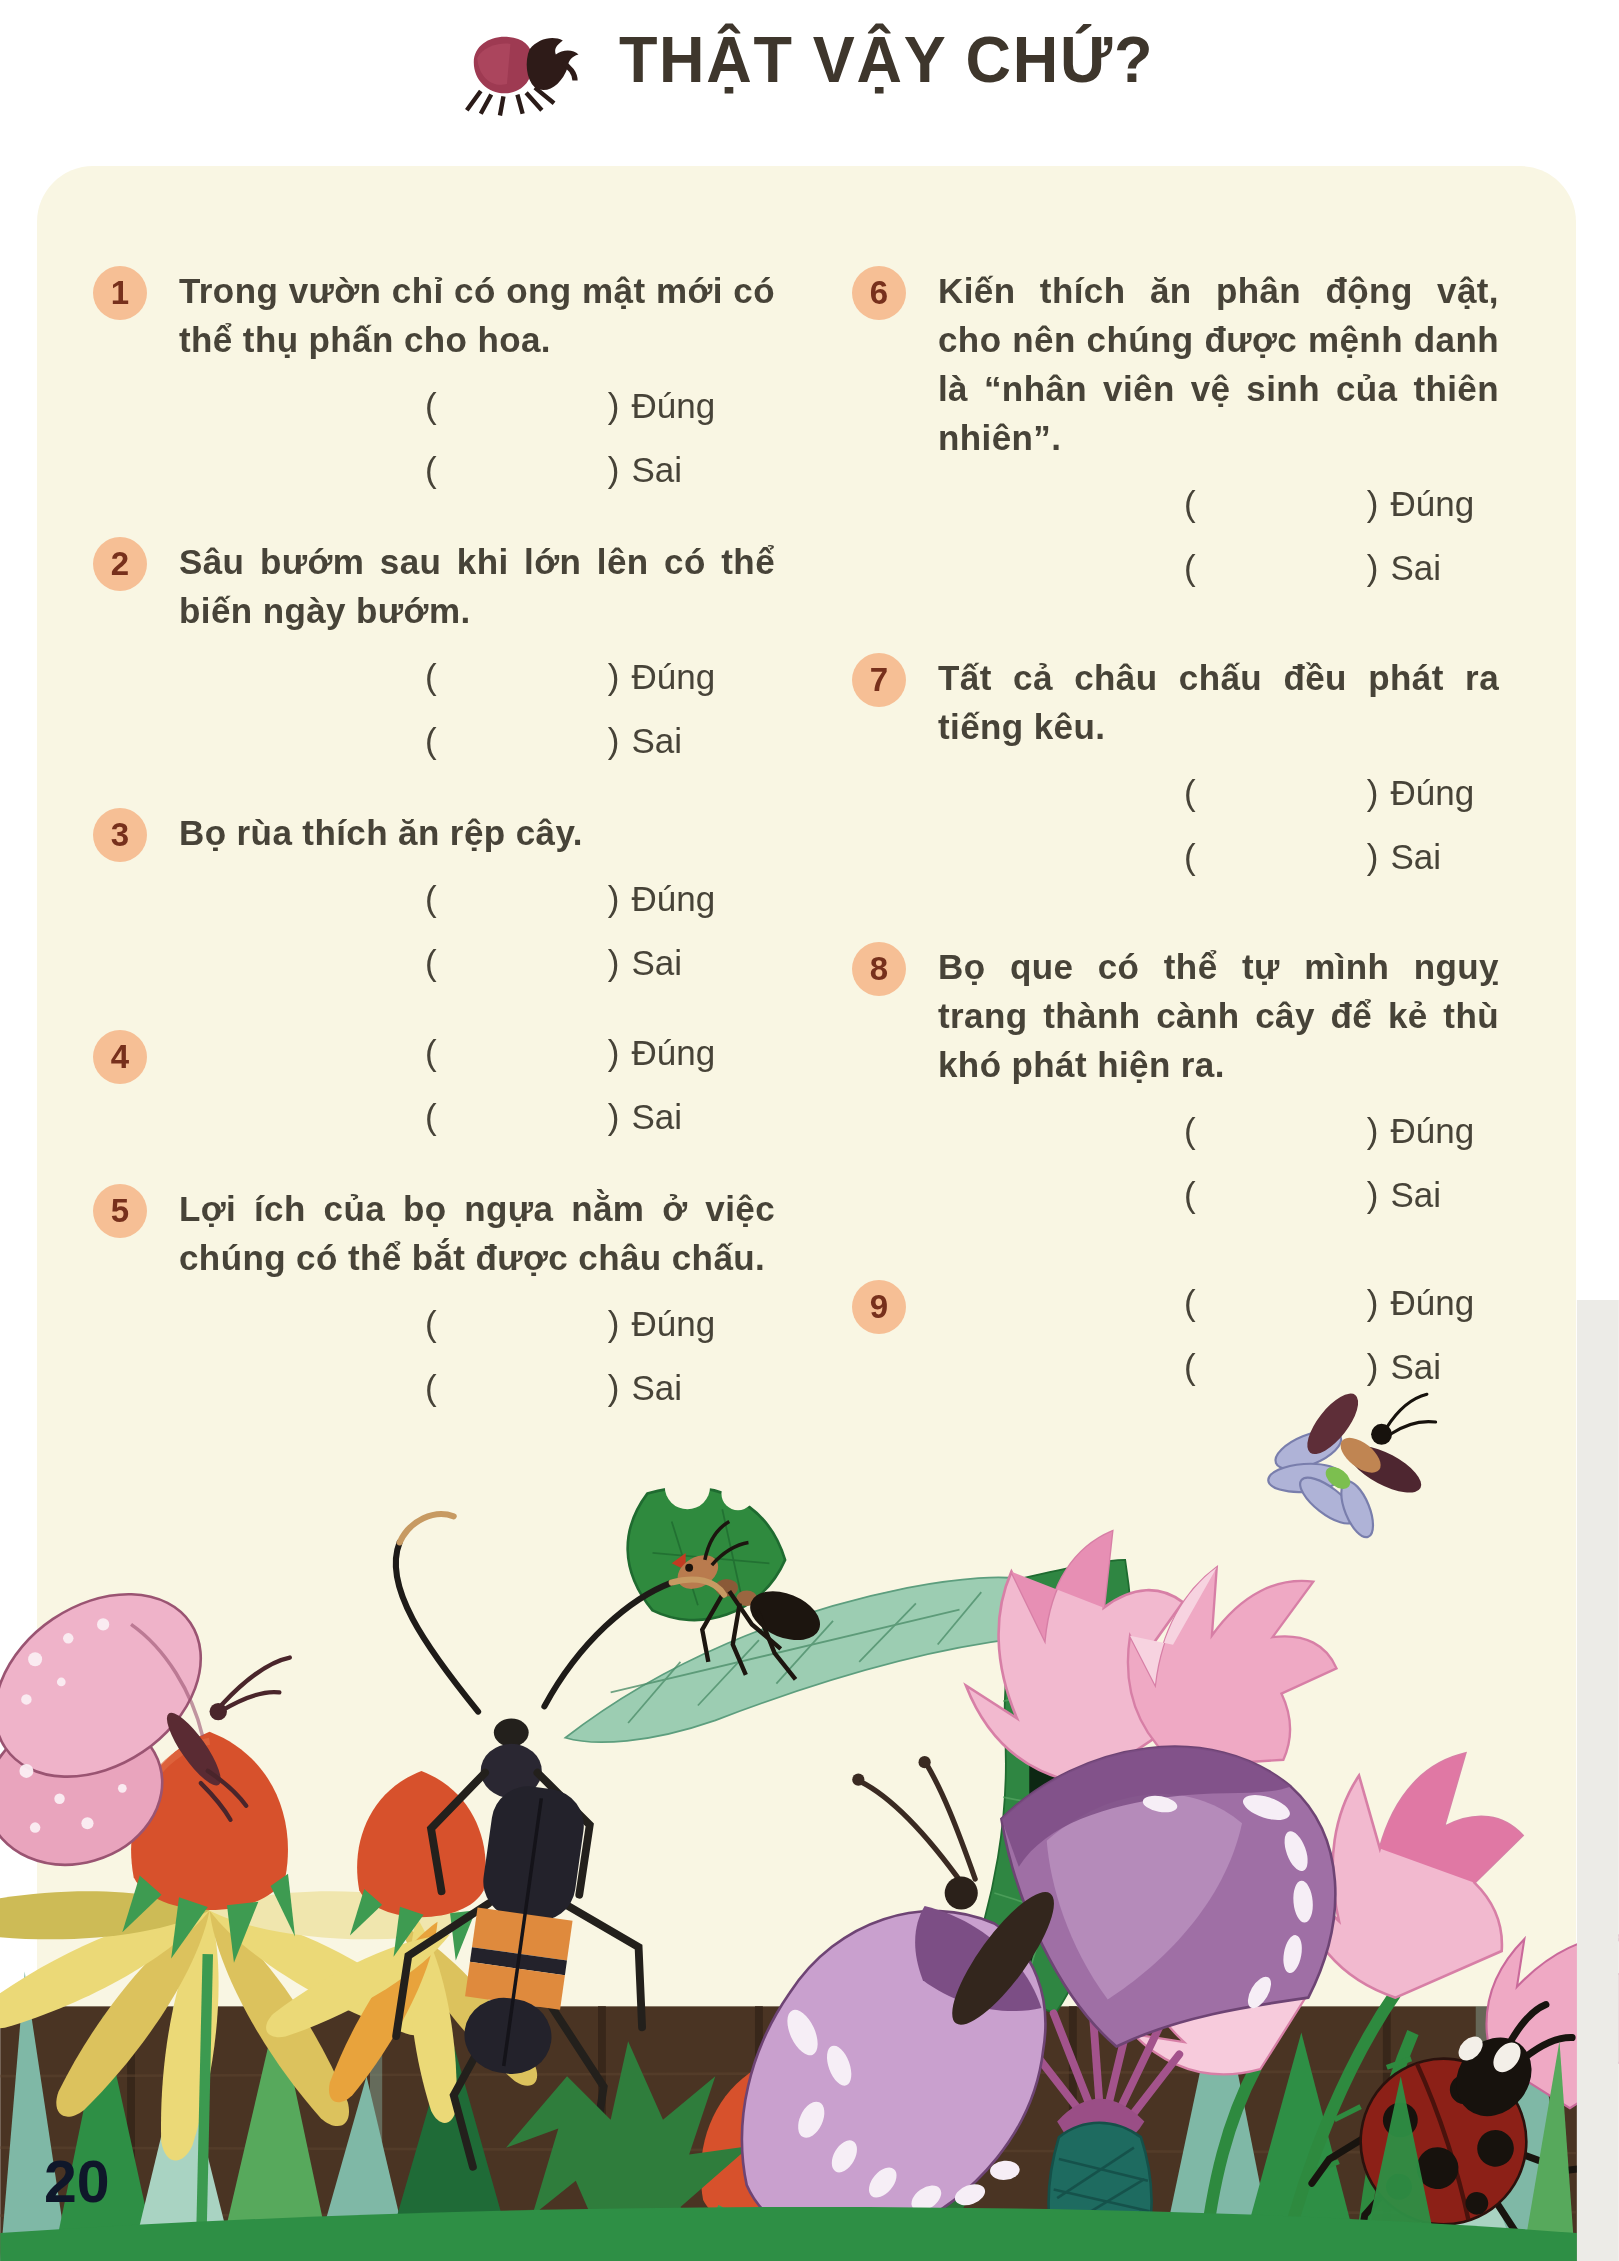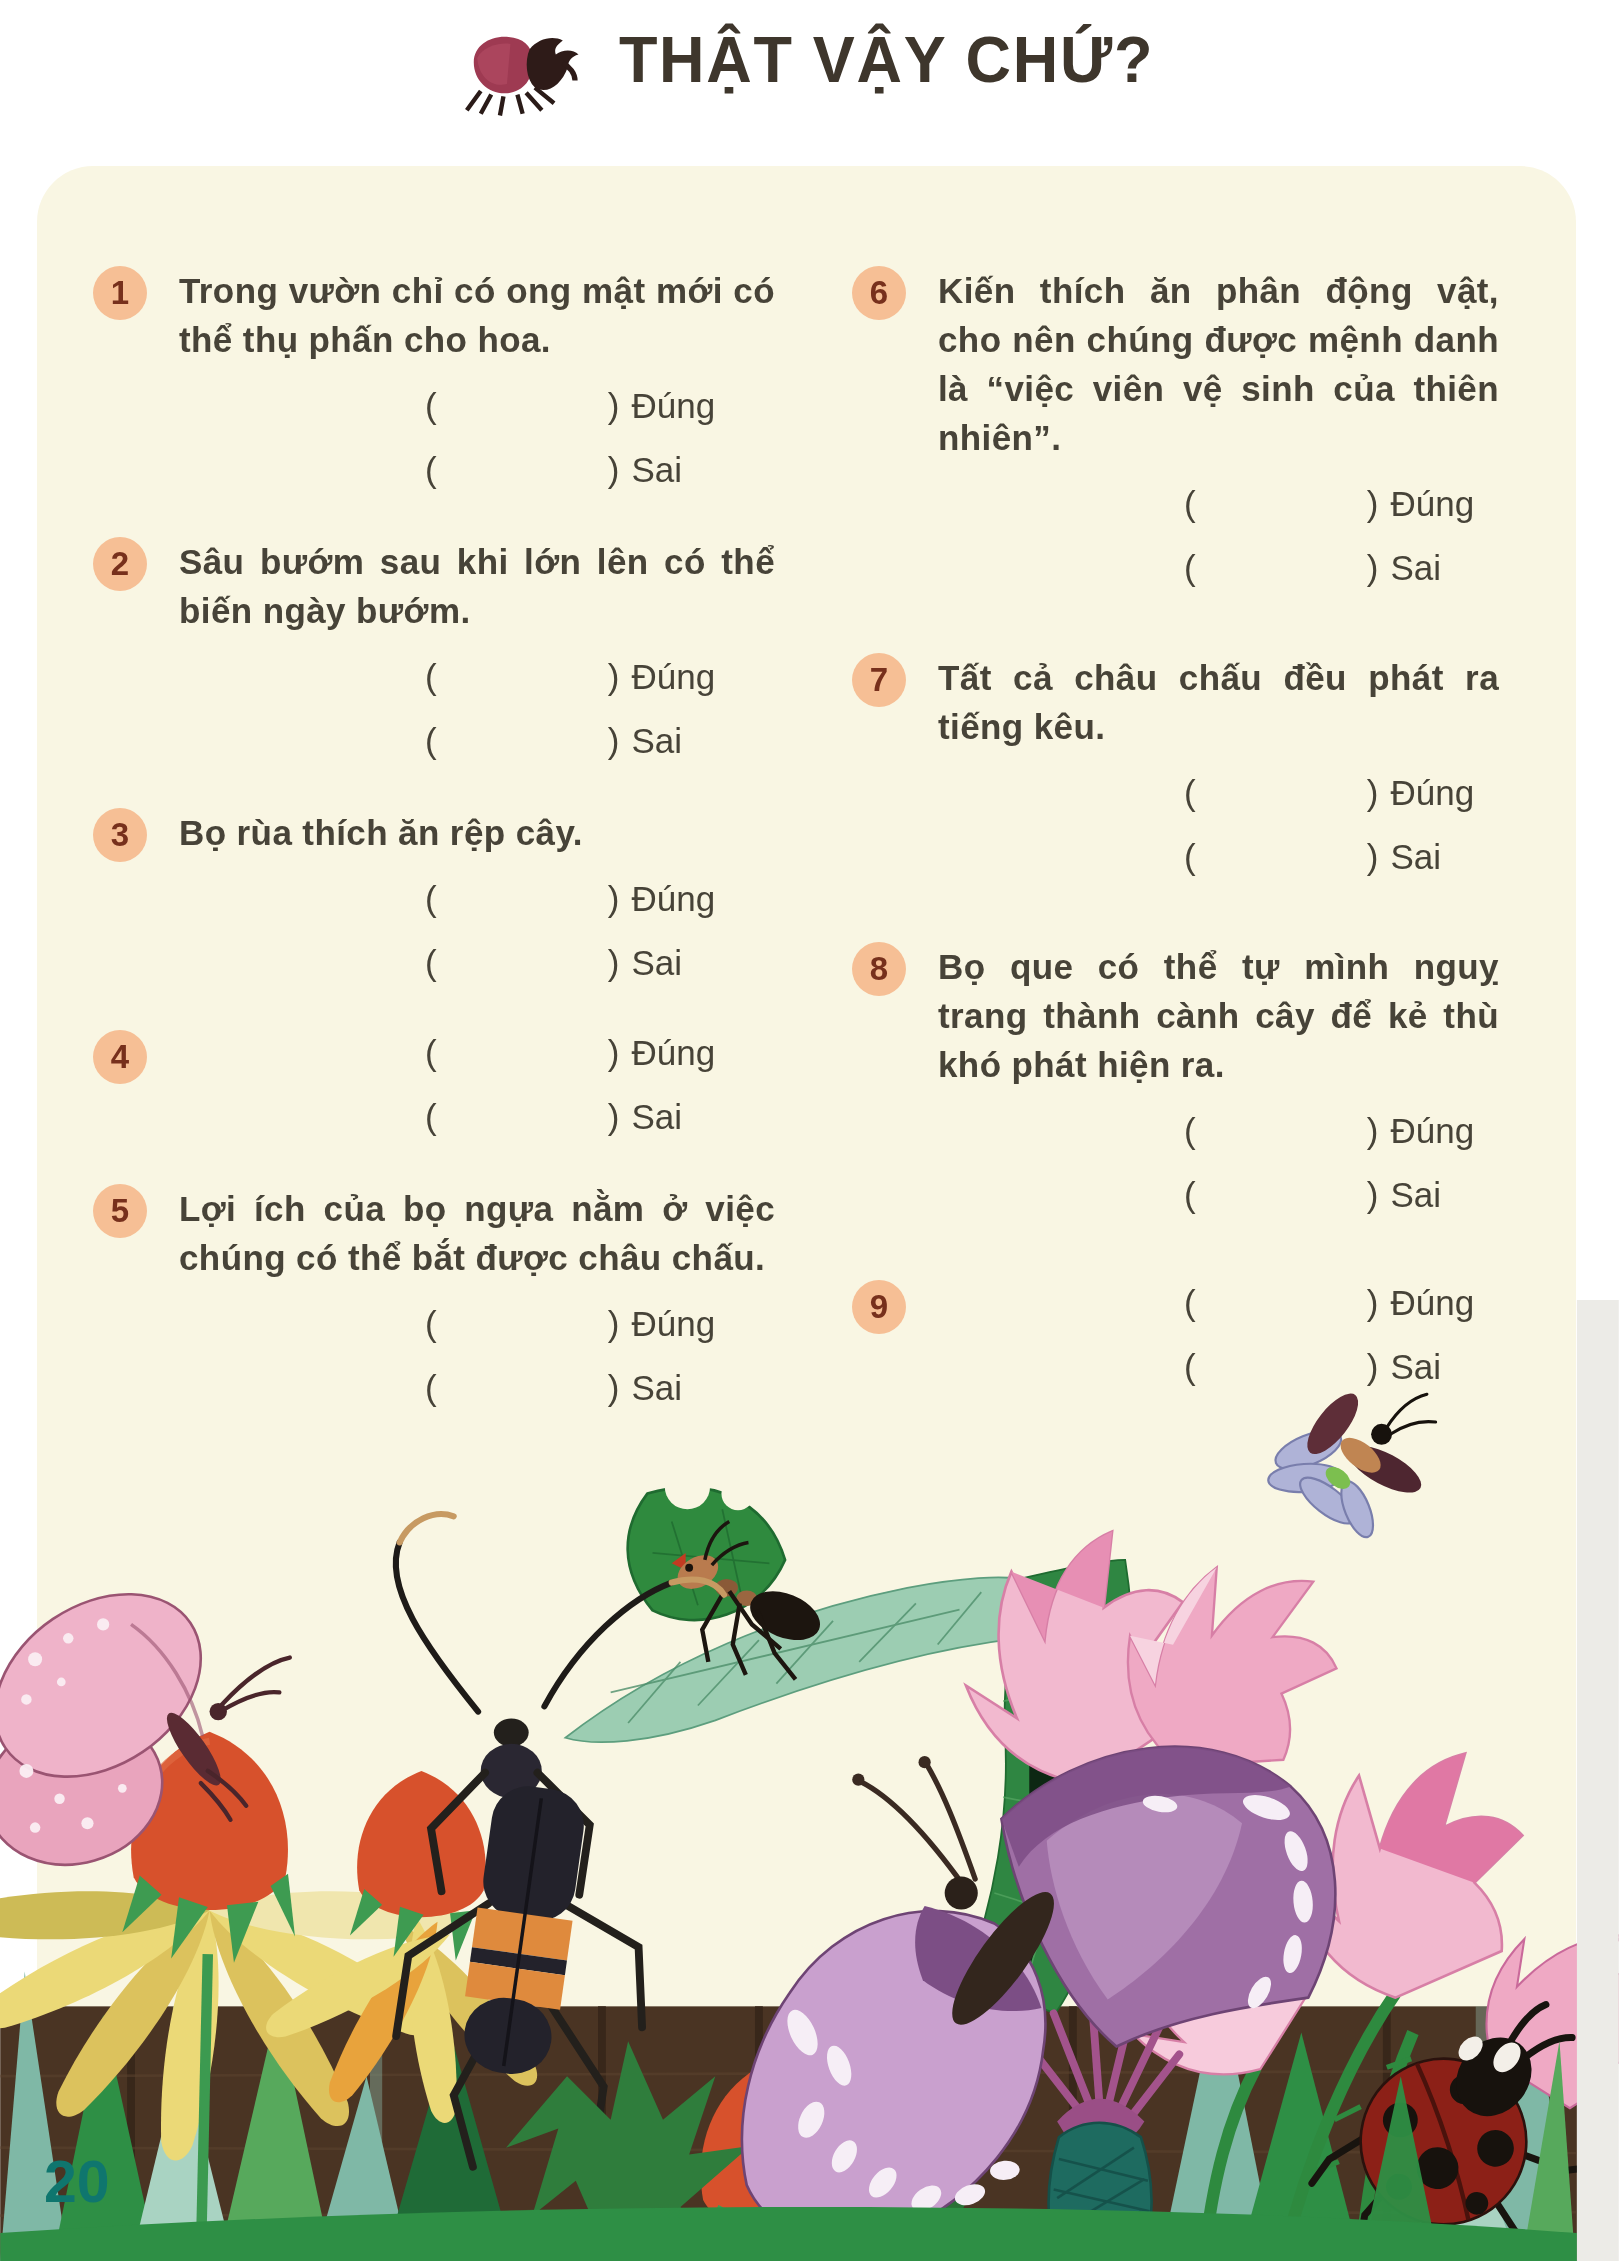--- a/index.html
+++ b/index.html
@@ -42,21 +42,21 @@
   .opt{
     margin:19px 0 0 262px;height:45px;font-size:35px;color:#474338;
     display:flex;align-items:center;font-weight:500;
   }
   .opt .close{margin-left:171px;}
   .opt .olabel{margin-left:12.2px;}
   
   .garden{position:absolute;left:0;top:1300px;width:1619px;height:961px;}
   .pagenum{
     position:absolute;left:44px;top:2148px;font-size:59px;font-weight:bold;
-    color:#0f766e;z-index:5;text-align:center;
+    color:#0f172a;z-index:5;text-align:center;
   }
 </style>
 </head>
 <body>
 
 <div class="hdr">
   <svg width="131" height="96" viewBox="0 0 150 110">
     <g>
       <path d="M18 78 L2 100 M30 82 L18 104 M44 84 L40 106 M60 82 L66 104" stroke="#2A1B18" stroke-width="5" fill="none"></path>
       <path d="M70 80 L88 100 M80 74 L102 92" stroke="#2A1B18" stroke-width="5" fill="none"></path>
@@ -147,21 +147,21 @@
           <span class="olabel">Sai</span>
         </div>
       </div>
 
     </div>
 
     <div class="col col-right">
 
       <div class="q">
         <span class="badge">6</span>
-        <p class="qtext">Kiến thích ăn phân động vật, cho nên chúng được mệnh danh là “việc viên vệ sinh của thiên nhiên”.</p>
+        <p class="qtext">Kiến thích ăn phân động vật, cho nên chúng được mệnh danh là “nhân viên vệ sinh của thiên nhiên”.</p>
         <div class="opt">
           <span>(</span>
           <span class="close">)</span>
           <span class="olabel">Đúng</span>
         </div>
         <div class="opt">
           <span>(</span>
           <span class="close">)</span>
           <span class="olabel">Sai</span>
         </div>

